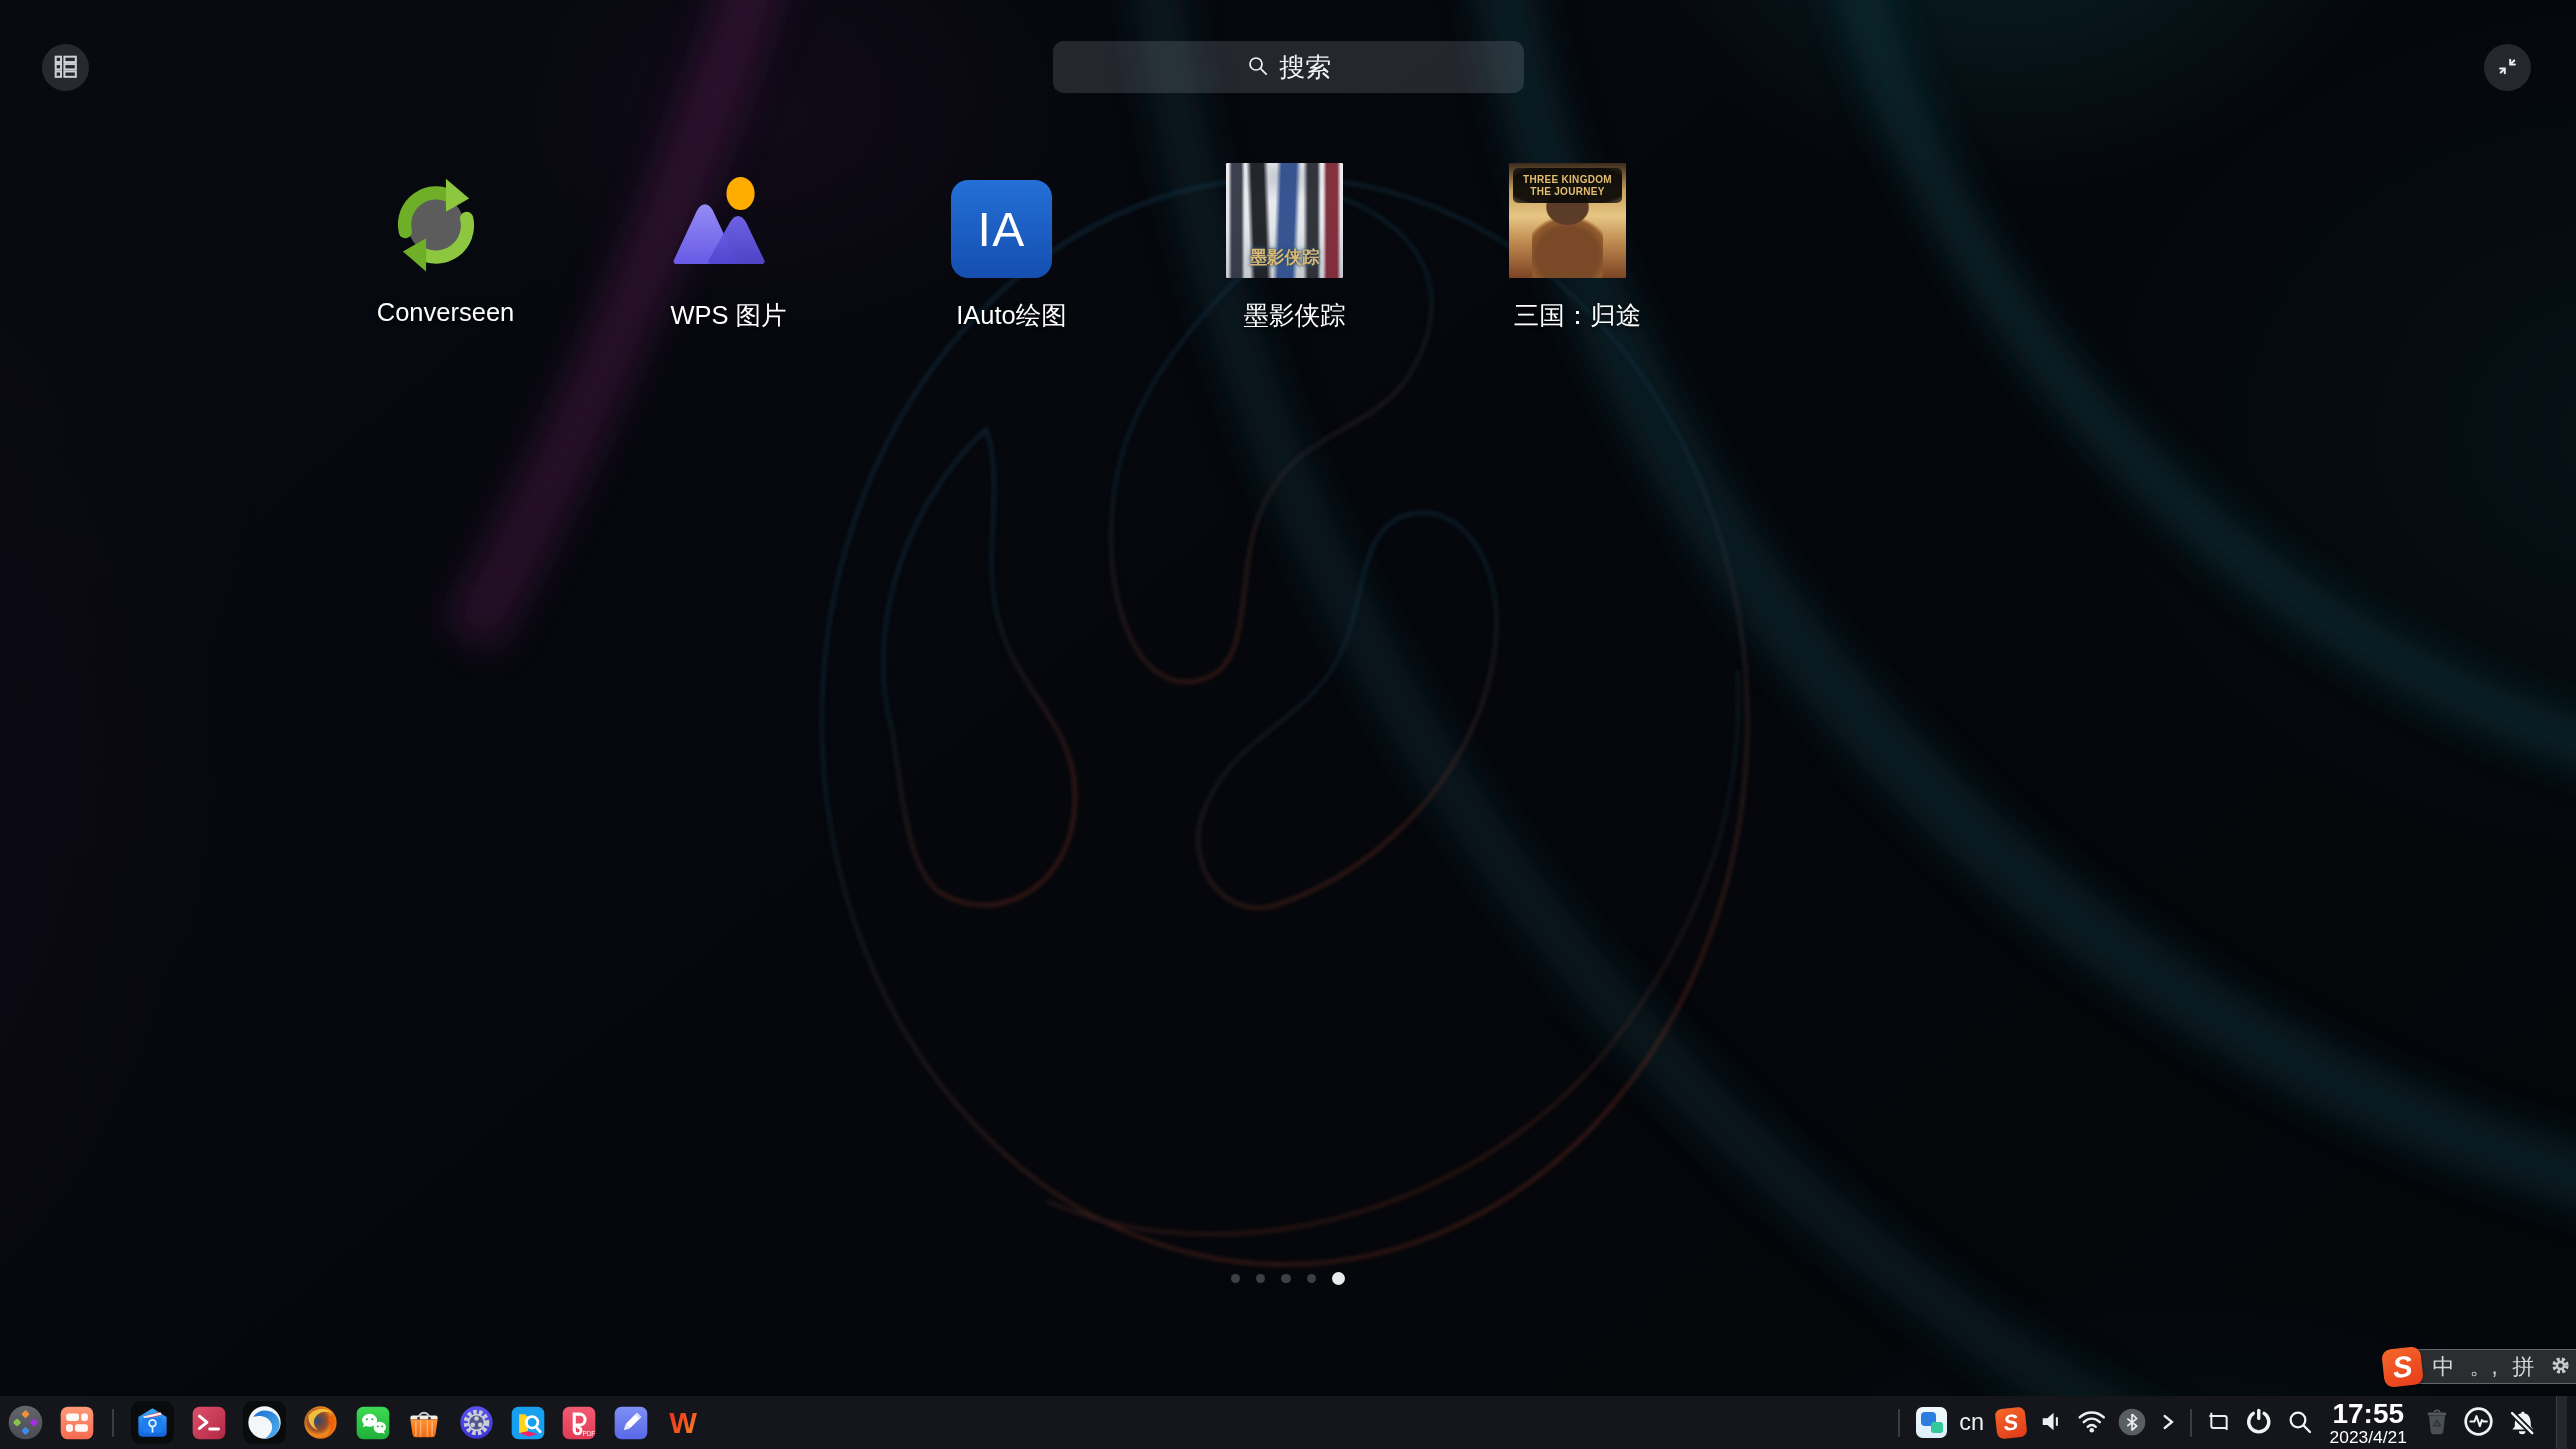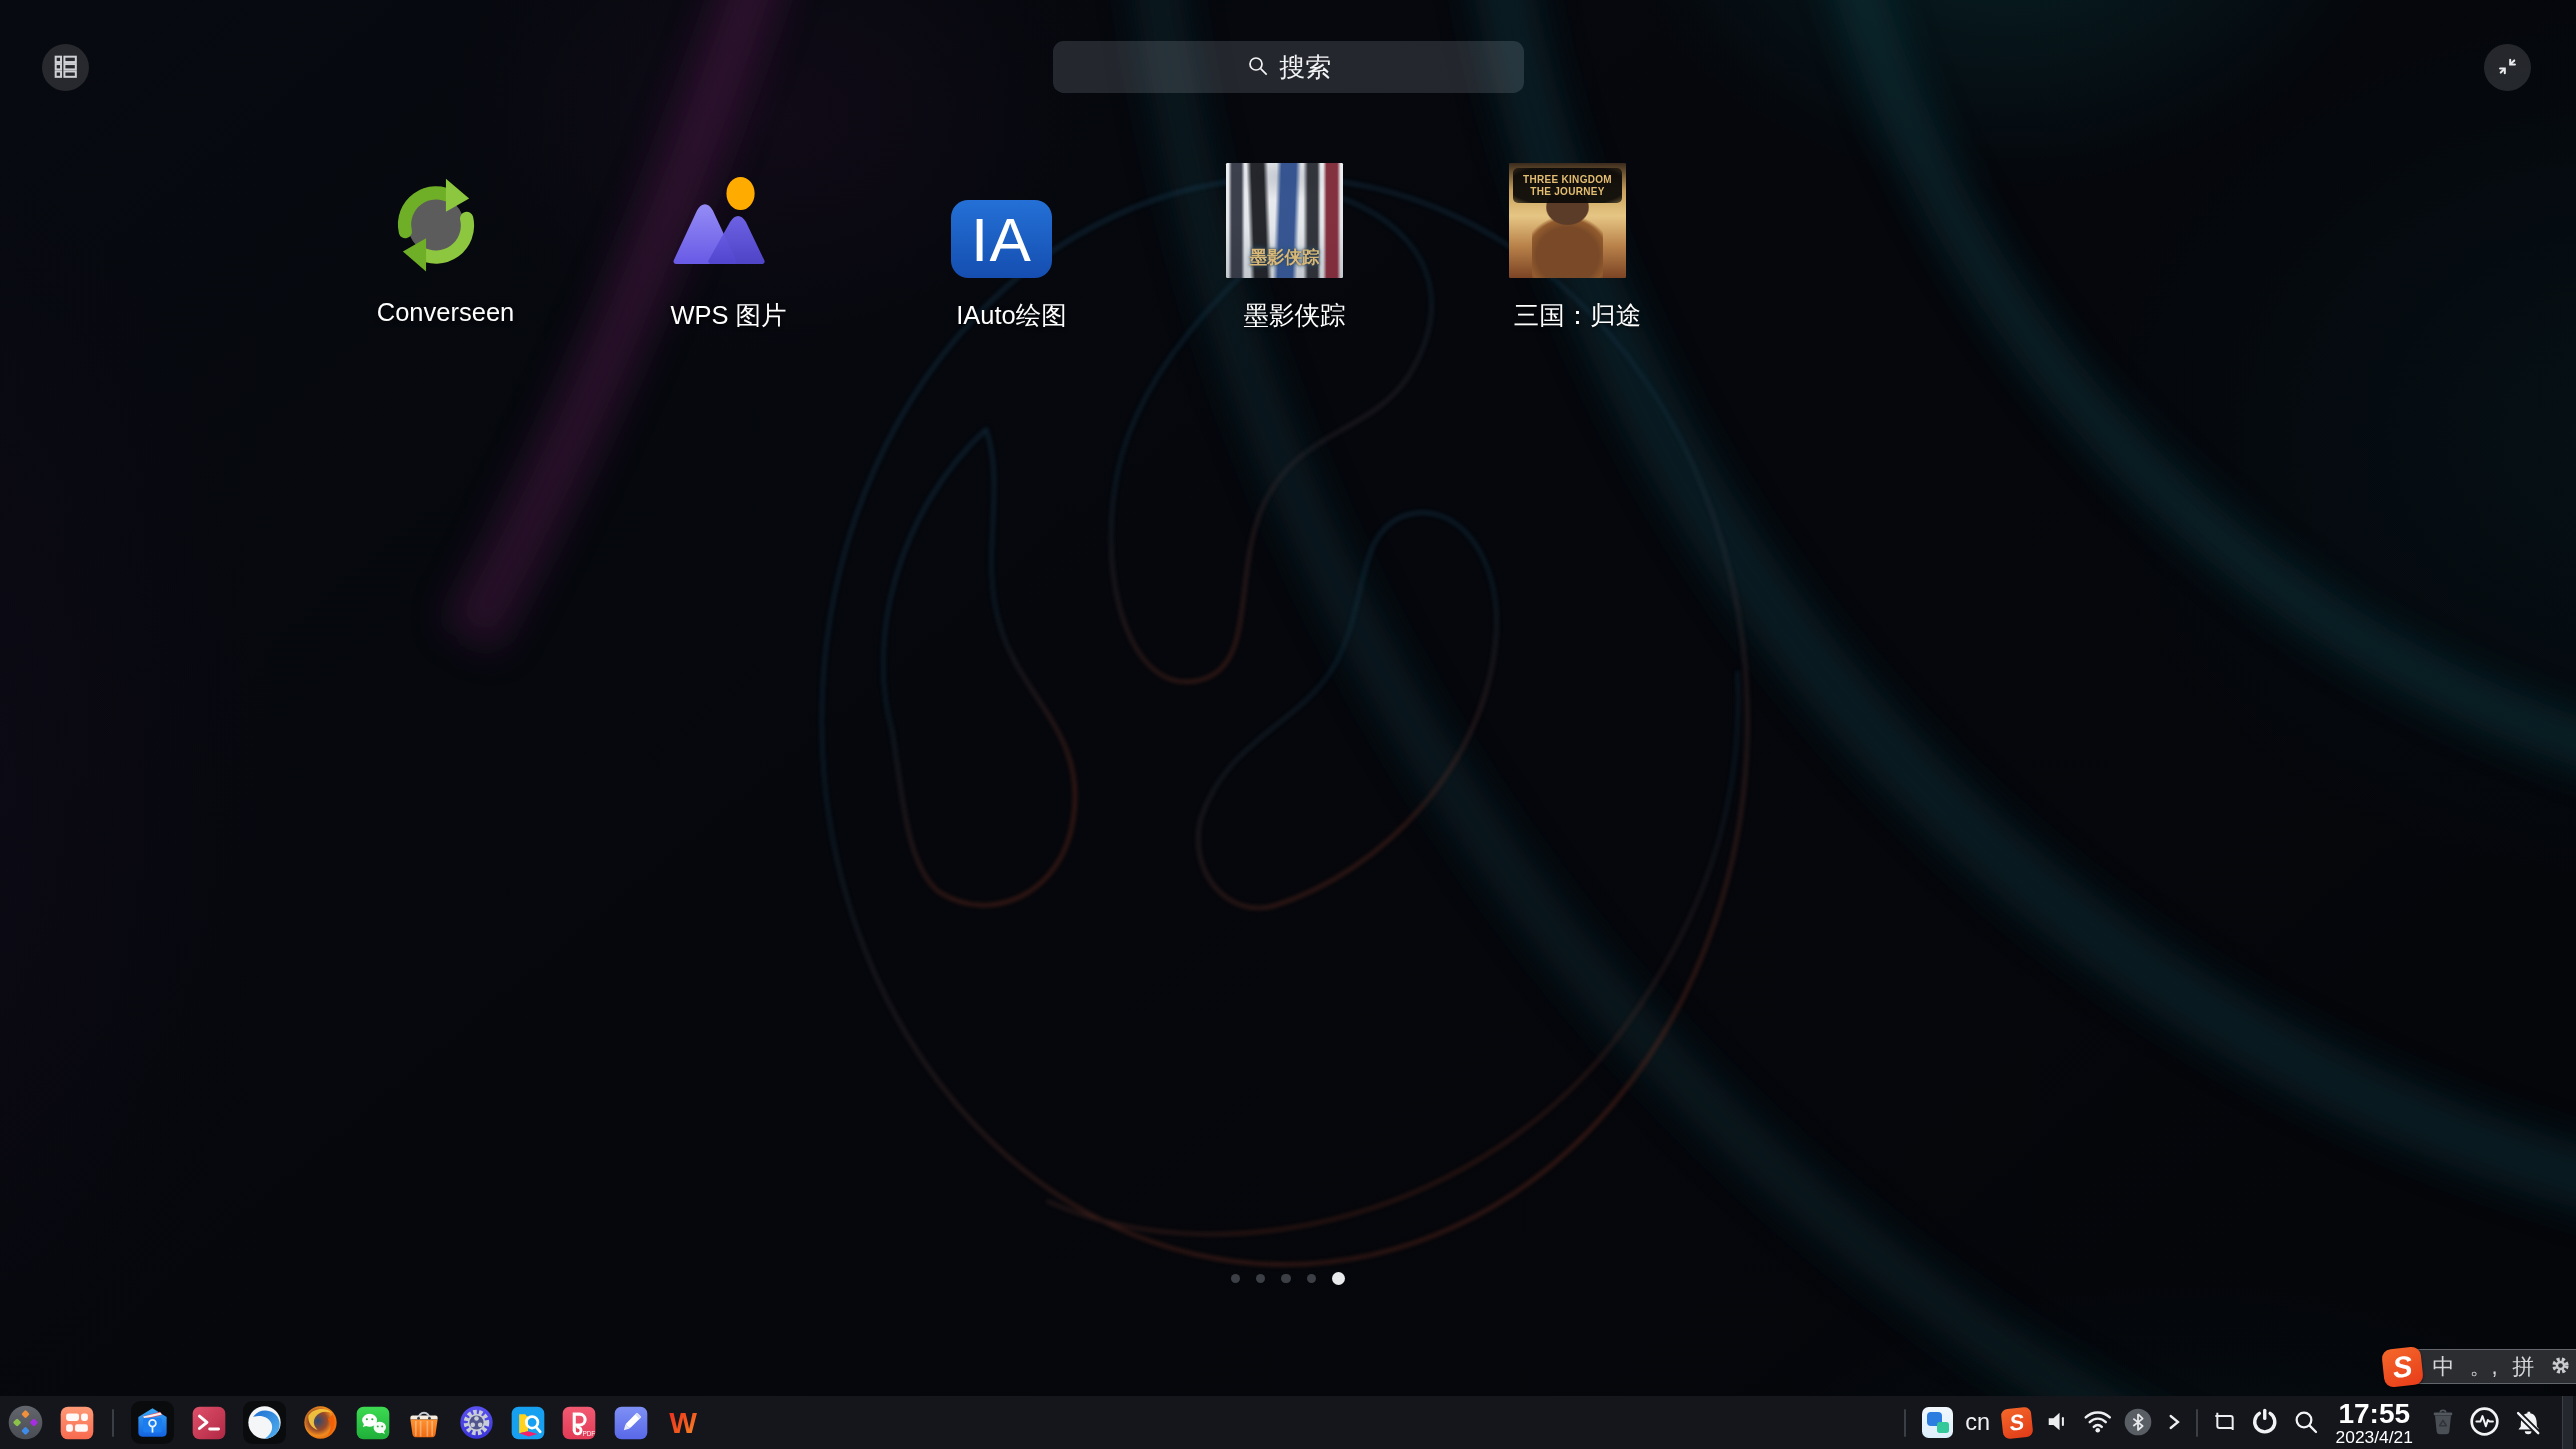--- a/index.html
+++ b/index.html
@@ -25,23 +25,23 @@
     background:rgba(216,222,232,.15); border-radius:10.7px; display:flex; align-items:center;
     justify-content:center; gap:9.4px; }
   .searchbar .ph { color:#f2f3f5; font-size:26px; }
 
   
   .apps-row { position:absolute; left:294px; top:160px; display:flex; }
   .app-cell { width:283px; display:flex; flex-direction:column; align-items:center; }
   .icon-box { height:118px; display:flex; align-items:flex-end; justify-content:center; position:relative; }
   .app-label { margin-top:20px; font-size:25.5px; color:#ffffff; text-shadow:0 1.3px 4px rgba(0,0,0,.8);
     white-space:nowrap;margin-left:20px; }
-  .iauto-tile { width:101px; height:78px; border-radius:17.4px;
+  .iauto-tile { width:101px; height:98px; border-radius:17.4px;
     background:linear-gradient(180deg,#2470d6,#154eb0); display:flex; align-items:center;
-    justify-content:center; color:#fff; font-size:62px; font-weight:500; letter-spacing:1.3px; }
+    justify-content:center; color:#fff; font-size:48px; font-weight:500; letter-spacing:1.3px; }
   .badge-cursor { position:absolute; left:-4px; bottom:4px; width:24px; height:27px;
     background:#0c0c10; border-radius:50%; display:flex; align-items:center; justify-content:center; }
   .poster { width:117px; height:115px; position:relative; overflow:hidden; border-radius:1.3px; }
   .poster-ink { background:
       linear-gradient(180deg,#edeff2 0%,#e3e6ea 55%,#c4c9cf 100%); }
   .poster-ink .figs { position:absolute; inset:0; background:
       linear-gradient(90deg, transparent 2%, rgba(30,34,48,.85) 5% 13%, transparent 16%),
       linear-gradient(88deg, transparent 20%, rgba(16,18,24,.9) 24% 34%, transparent 38%),
       linear-gradient(92deg, transparent 42%, rgba(46,78,140,.95) 46% 58%, transparent 62%),
       linear-gradient(90deg, transparent 66%, rgba(20,22,30,.85) 70% 78%, transparent 81%),
@@ -75,21 +75,21 @@
 
   
   .taskbar { position:absolute; left:0; right:0; bottom:0; height:53px; background:#14161b;
     display:flex; align-items:center; }
   .tb-left { display:flex; align-items:center; gap:17.4px; padding-left:8px; }
   .tb-sep { width:2px; height:28px; background:#3a3e45; border-radius:1.3px; }
   .tb-item { display:flex; align-items:center; justify-content:center; }
   .backplate { width:43px; height:43px; background:rgba(0,0,0,.5); border-radius:9.4px;
     display:flex; align-items:center; justify-content:center; }
   .tb-spacer { flex:1; }
-  .tray { display:flex; align-items:center; gap:12px; padding-right:3px; }
+  .tray { display:flex; align-items:center; gap:12px; padding-right:9px; }
   .kbd-layout { color:#f0f1f3; font-size:23.5px; }
   .sogou-tray { width:29.5px; height:29.5px; background:linear-gradient(160deg,#f4682a,#e03a18);
     border-radius:6.7px; transform:rotate(-6deg); display:flex; align-items:center; justify-content:center;
     color:#fff; font-size:22px; font-weight:bold; font-style:italic; }
   .clock { text-align:center; color:#fff; line-height:1.05; padding:0 4px; }
   .clock .t { font-size:28px; font-weight:bold; }
   .clock .d { font-size:17.4px; }
   .show-desktop { width:11.4px; height:53px; background:#24272d; border-left:1.3px solid #3c4046; margin-left:6.7px; }
   .chat-tray { width:31px; height:31px; border-radius:6.7px;
     background:linear-gradient(180deg,#f2f8fd,#dceefb); position:relative; overflow:hidden; }

